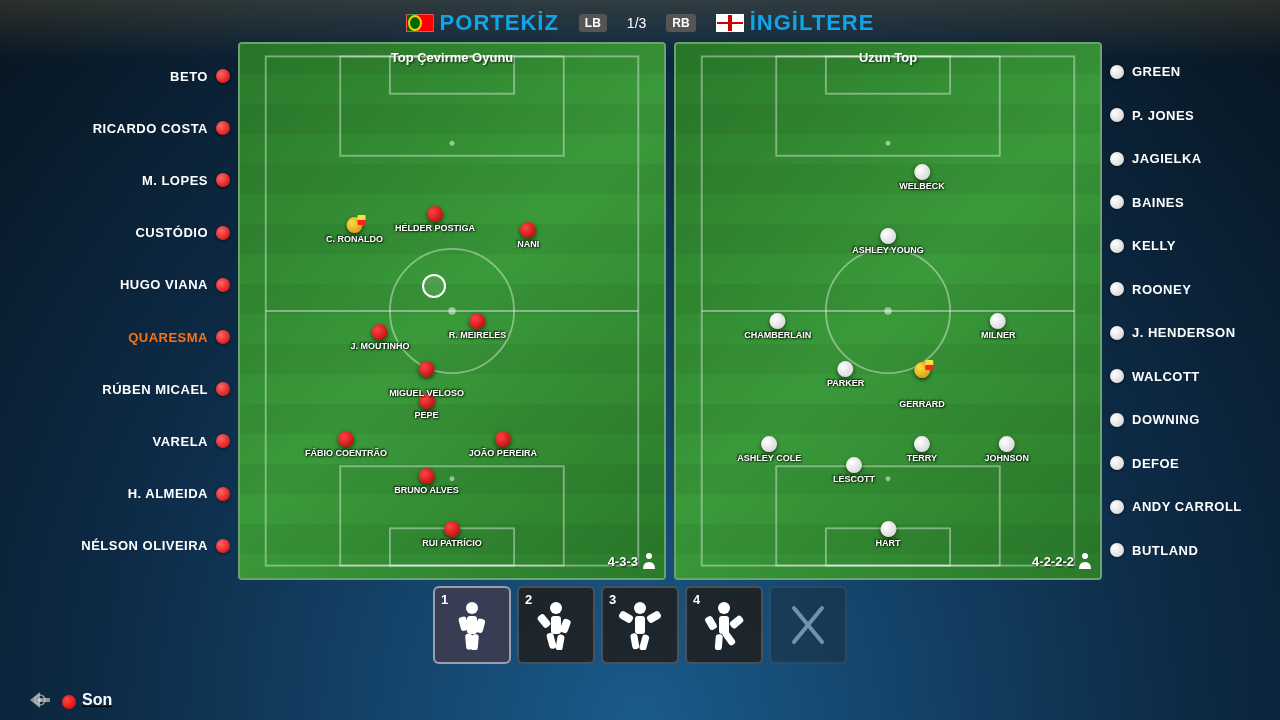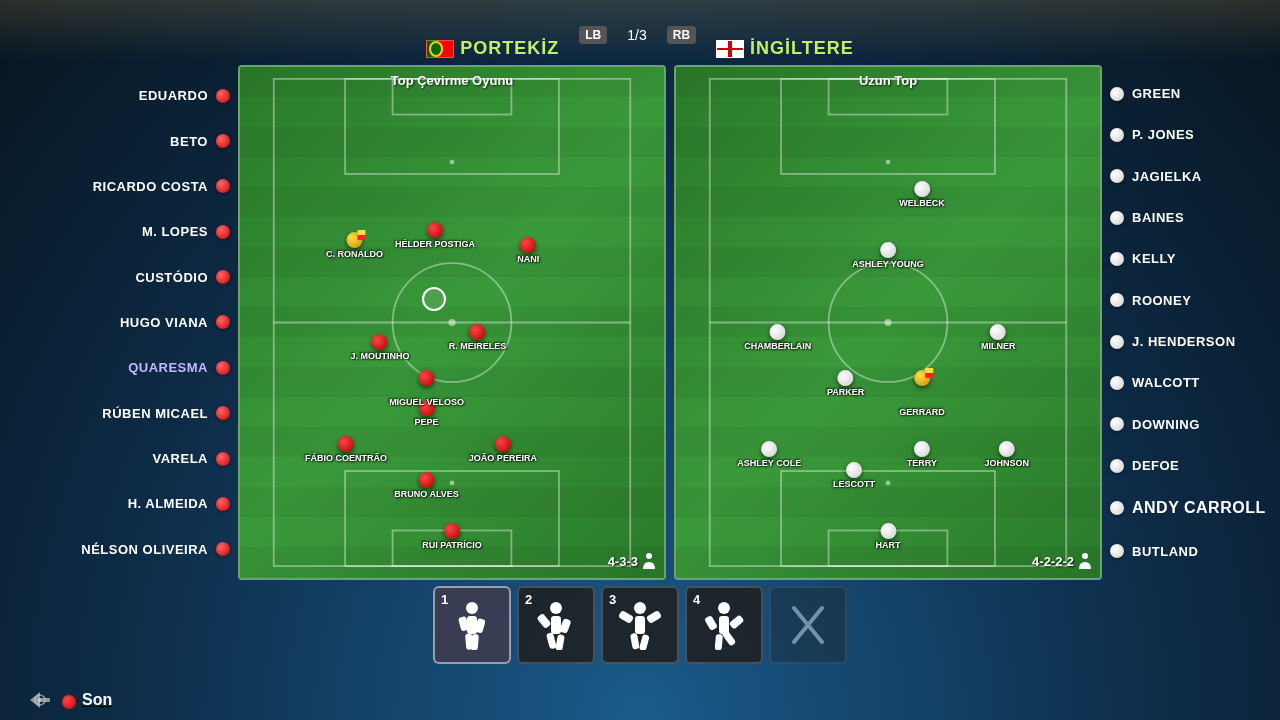--- a/index.html
+++ b/index.html
@@ -37,28 +37,27 @@
 
     
     .header {
       display: flex;
       justify-content: center;
       align-items: center;
       padding: 10px 0 6px;
       gap: 20px;
     }
     .team-title {
-      font-size: 18px;
-      font-weight: bold;
-      color: #bef264;
+      font-size: 22px;
+      font-weight: bold;
+      color: #0ea5e9;
       letter-spacing: 1px;
       display: flex;
       align-items: center;
       gap: 6px;
-      margin-top: 28px;
     }
     .flag {
       width: 28px;
       height: 18px;
       display: inline-block;
       border: 1px solid rgba(255,255,255,0.3);
     }
     .flag-portugal {
       background: linear-gradient(to right, #006600 40%, #ff0000 40%);
       position: relative;
@@ -406,45 +405,41 @@
     <div class="team-title">
       <div class="flag flag-england"></div>
       <span>İNGİLTERE</span>
     </div>
   </div>
 
   <div class="content-row">
 
     <div class="player-list-left" id="player-list-left">
         <div class="player-item-left">
-          <span style="color:white;font-size:13px;font-weight:bold;letter-spacing:0.5px;">EDUARDO</span>
-          <div class="player-dot-red"></div>
-        </div>
-        <div class="player-item-left">
           <span style="color:white;font-size:13px;font-weight:bold;letter-spacing:0.5px;">BETO</span>
           <div class="player-dot-red"></div>
         </div>
         <div class="player-item-left">
           <span style="color:white;font-size:13px;font-weight:bold;letter-spacing:0.5px;">RICARDO COSTA</span>
           <div class="player-dot-red"></div>
         </div>
         <div class="player-item-left">
           <span style="color:white;font-size:13px;font-weight:bold;letter-spacing:0.5px;">M. LOPES</span>
           <div class="player-dot-red"></div>
         </div>
         <div class="player-item-left">
           <span style="color:white;font-size:13px;font-weight:bold;letter-spacing:0.5px;">CUSTÓDIO</span>
           <div class="player-dot-red"></div>
         </div>
         <div class="player-item-left">
           <span style="color:white;font-size:13px;font-weight:bold;letter-spacing:0.5px;">HUGO VIANA</span>
           <div class="player-dot-red"></div>
         </div>
         <div class="player-item-left">
-          <span style="color:#c4b5fd;font-size:13px;font-weight:bold;letter-spacing:0.5px;">QUARESMA</span>
+          <span style="color:#f97316;font-size:13px;font-weight:bold;letter-spacing:0.5px;">QUARESMA</span>
           <div class="player-dot-red"></div>
         </div>
         <div class="player-item-left">
           <span style="color:white;font-size:13px;font-weight:bold;letter-spacing:0.5px;">RÚBEN MICAEL</span>
           <div class="player-dot-red"></div>
         </div>
         <div class="player-item-left">
           <span style="color:white;font-size:13px;font-weight:bold;letter-spacing:0.5px;">VARELA</span>
           <div class="player-dot-red"></div>
         </div>
@@ -652,21 +647,21 @@
         <div class="player-item-right">
           <div class="player-dot-white"></div>
           <span style="color:white;font-size:13px;font-weight:bold;letter-spacing:0.5px;">DOWNING</span>
         </div>
         <div class="player-item-right">
           <div class="player-dot-white"></div>
           <span style="color:white;font-size:13px;font-weight:bold;letter-spacing:0.5px;">DEFOE</span>
         </div>
         <div class="player-item-right">
           <div class="player-dot-white"></div>
-          <span style="color:white;font-size:16px;font-weight:bold;letter-spacing:0.5px;">ANDY CARROLL</span>
+          <span style="color:white;font-size:13px;font-weight:bold;letter-spacing:0.5px;">ANDY CARROLL</span>
         </div>
         <div class="player-item-right">
           <div class="player-dot-white"></div>
           <span style="color:white;font-size:13px;font-weight:bold;letter-spacing:0.5px;">BUTLAND</span>
         </div>
       </div>
 
   </div>
 
   <div class="bottom-controls">

